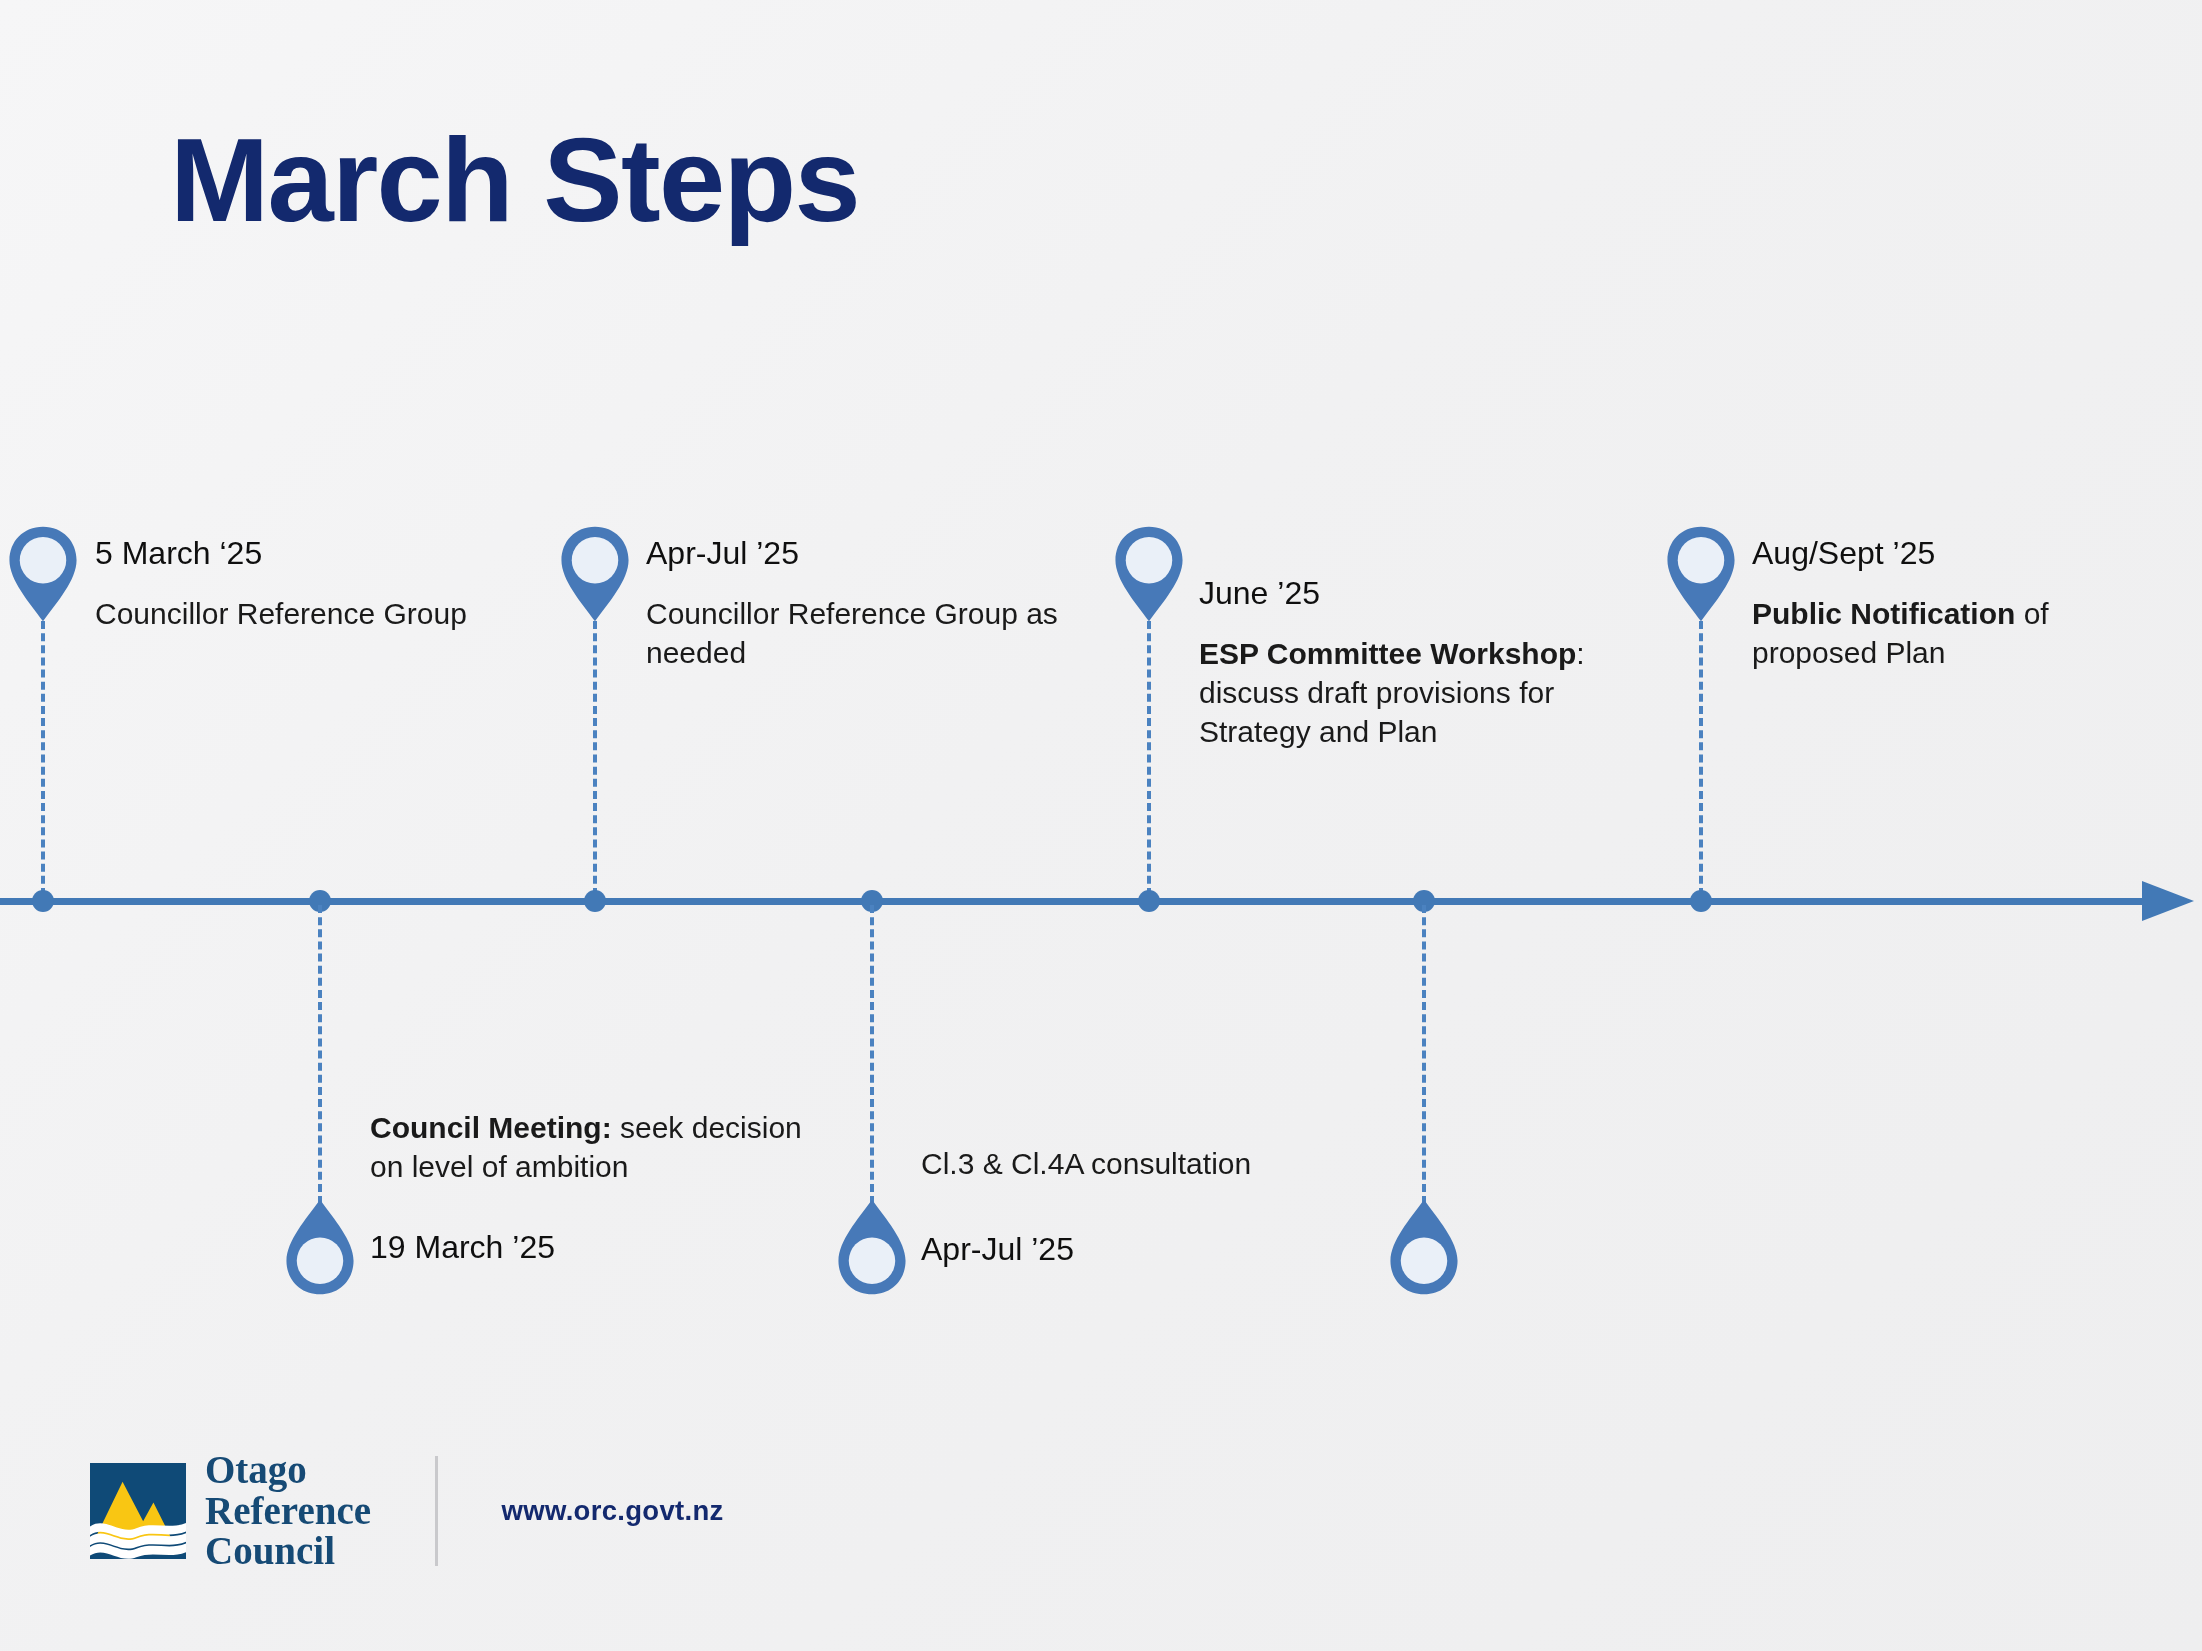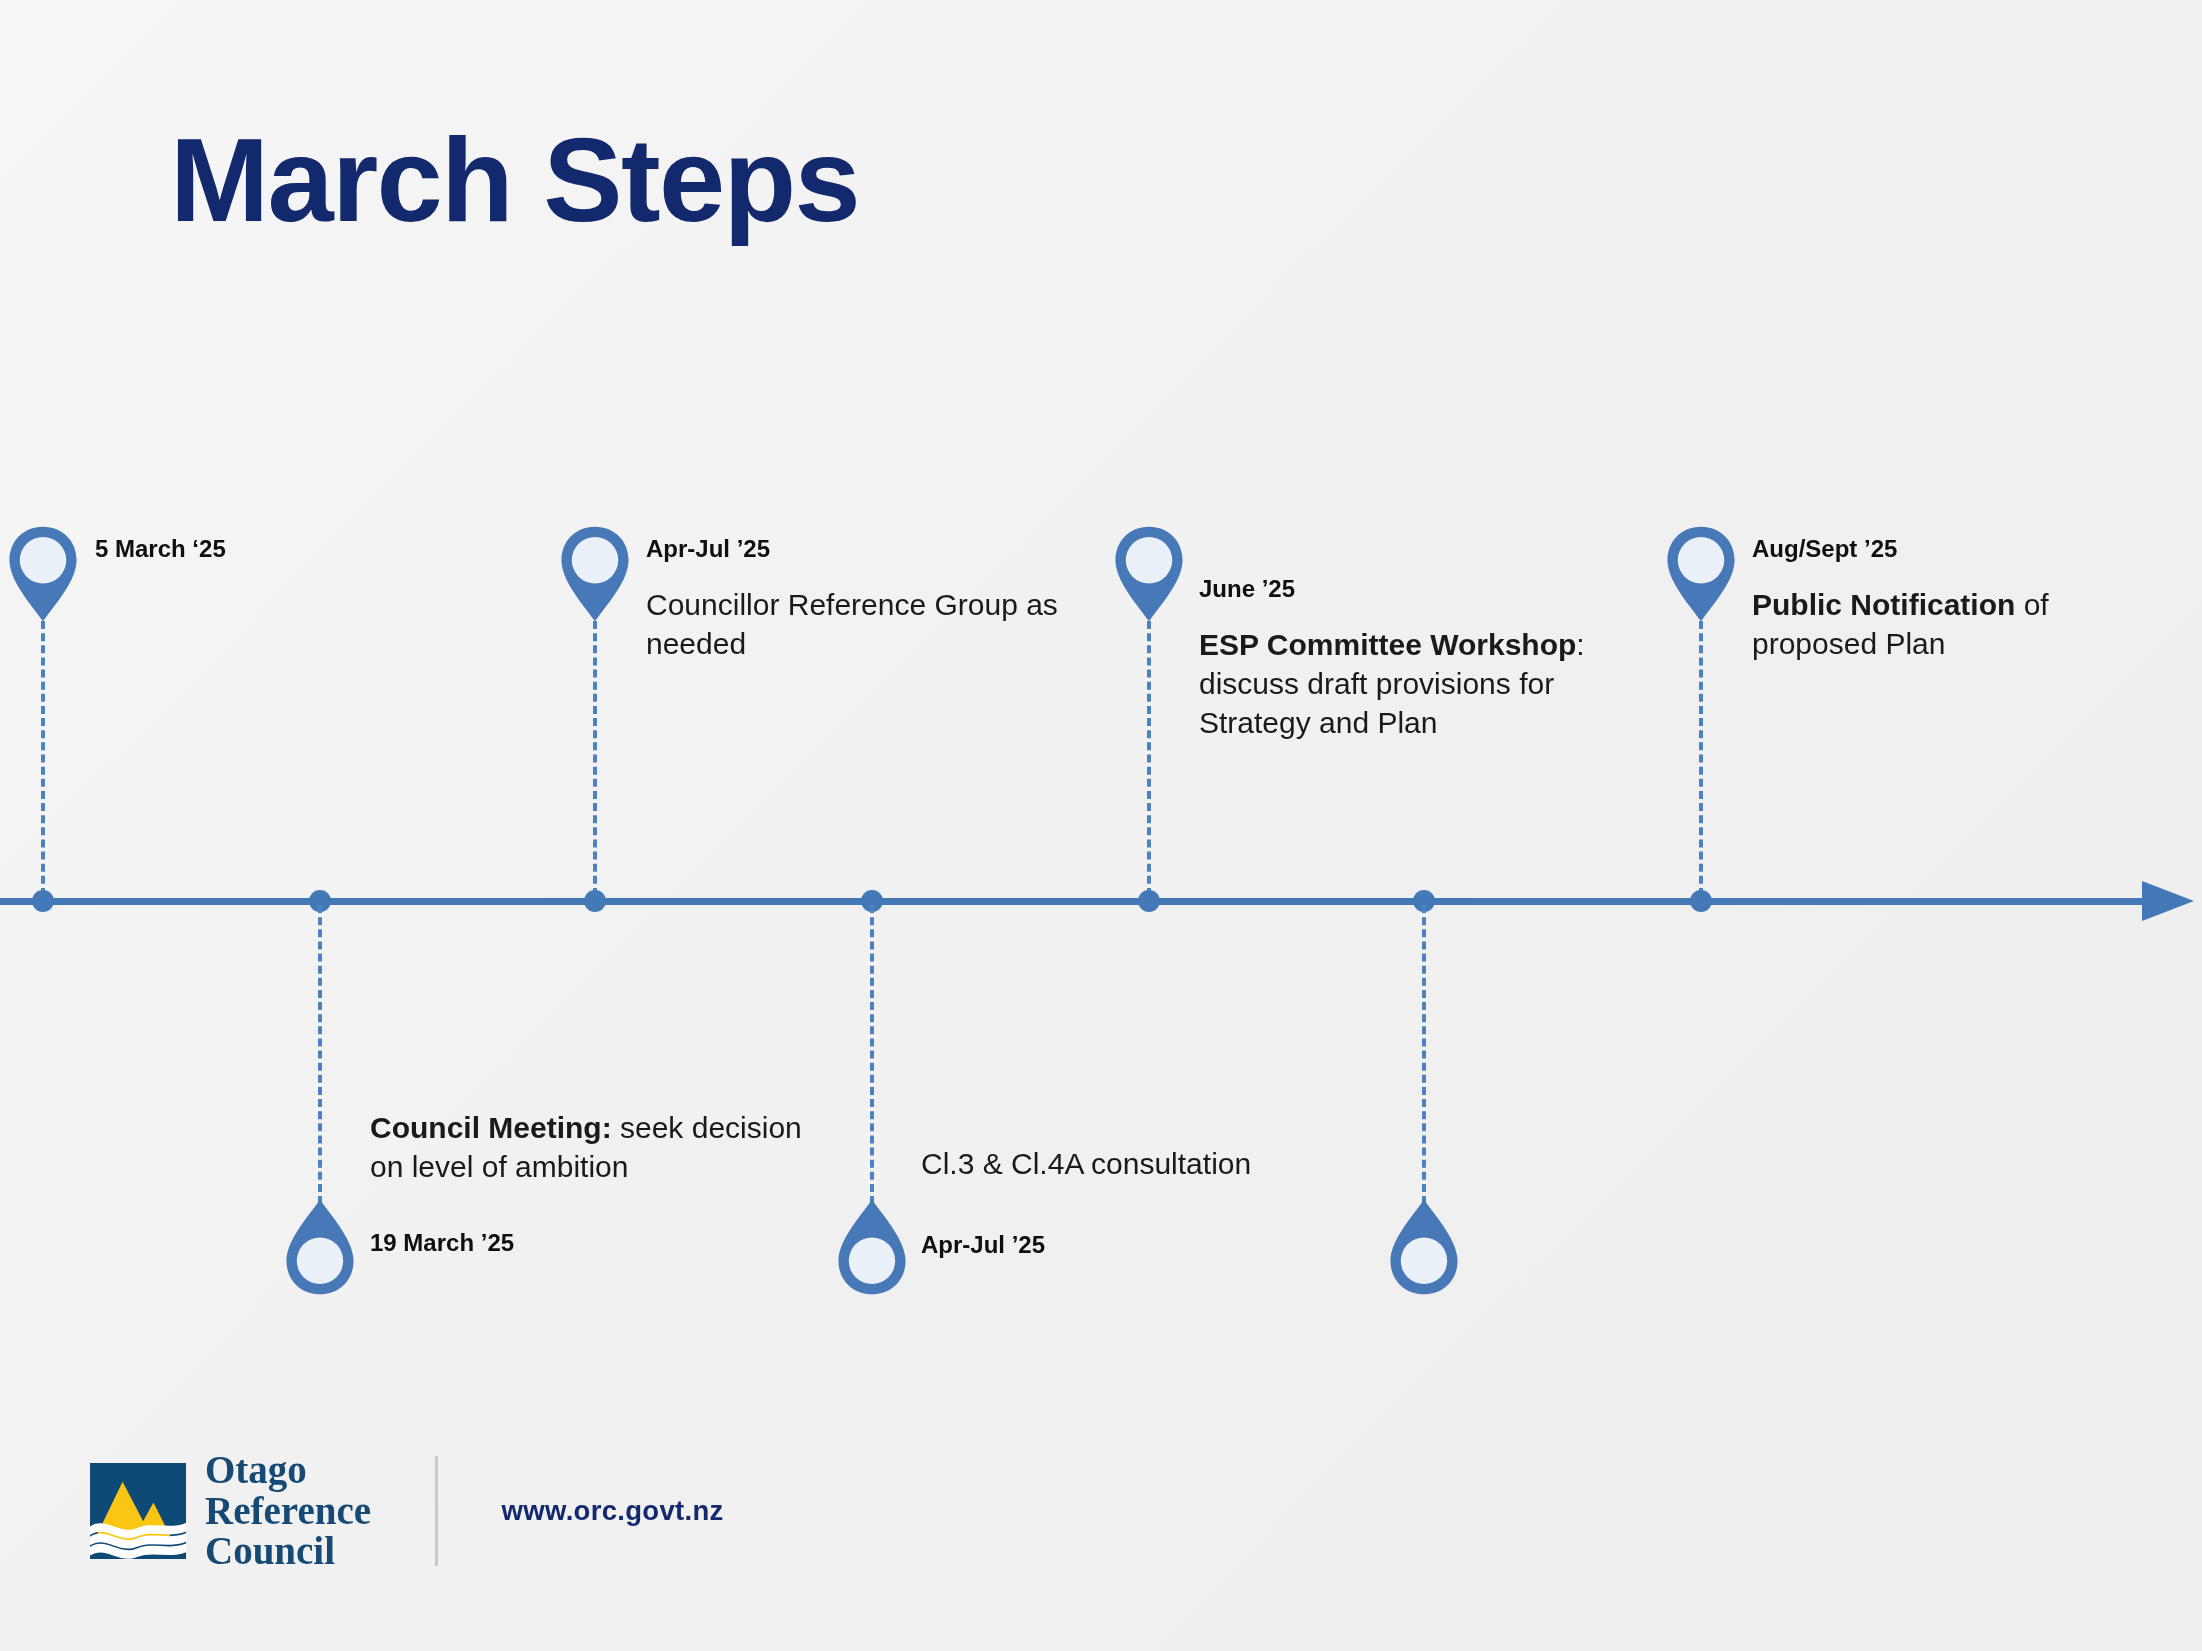--- a/index.html
+++ b/index.html
@@ -73,22 +73,22 @@
     position: absolute;
     width: 74px;
     height: 102px;
     margin-left: -37px;
   }
   .pin svg { display: block; width: 74px; height: 102px; }
 
   
   .entry { position: absolute; }
   .entry .date {
-    font-size: 24px;
-    font-weight: 700;
+    font-size: 32px;
+    font-weight: 400;
     color: #0f0f0f;
     white-space: nowrap;
     line-height: 1.15;
   }
   .entry .desc {
     font-size: 30px;
     font-weight: 400;
     color: #1a1a1a;
     line-height: 1.30;
   }
@@ -144,20 +144,23 @@
 
   <div class="stem" style="left:43px; top:621px; height:275px;"></div>
   <div class="pin" style="left:43px; top:523px;">
     <svg viewBox="0 0 86 118" xmlns="http://www.w3.org/2000/svg">
       <path d="M43 4 C20 4 4 21 4 43 C4 66 27 92 43 114 C59 92 82 66 82 43 C82 21 66 4 43 4 Z" fill="#4779b8"></path>
       <circle cx="43" cy="43" r="27" fill="#eaf0f8"></circle>
     </svg>
   </div>
   <div class="entry" style="left:95px; top:535px; width:465px;">
     <div class="date">5 March ‘25</div>
+    <div class="desc" style="margin-top:22.4px;">
+        <p><span>Councillor Reference Group</span></p>
+      </div>
   </div>
 
   <div class="stem" style="left:595px; top:621px; height:275px;"></div>
   <div class="pin" style="left:595px; top:523px;">
     <svg viewBox="0 0 86 118" xmlns="http://www.w3.org/2000/svg">
       <path d="M43 4 C20 4 4 21 4 43 C4 66 27 92 43 114 C59 92 82 66 82 43 C82 21 66 4 43 4 Z" fill="#4779b8"></path>
       <circle cx="43" cy="43" r="27" fill="#eaf0f8"></circle>
     </svg>
   </div>
   <div class="entry" style="left:646px; top:535px; width:447px;">

